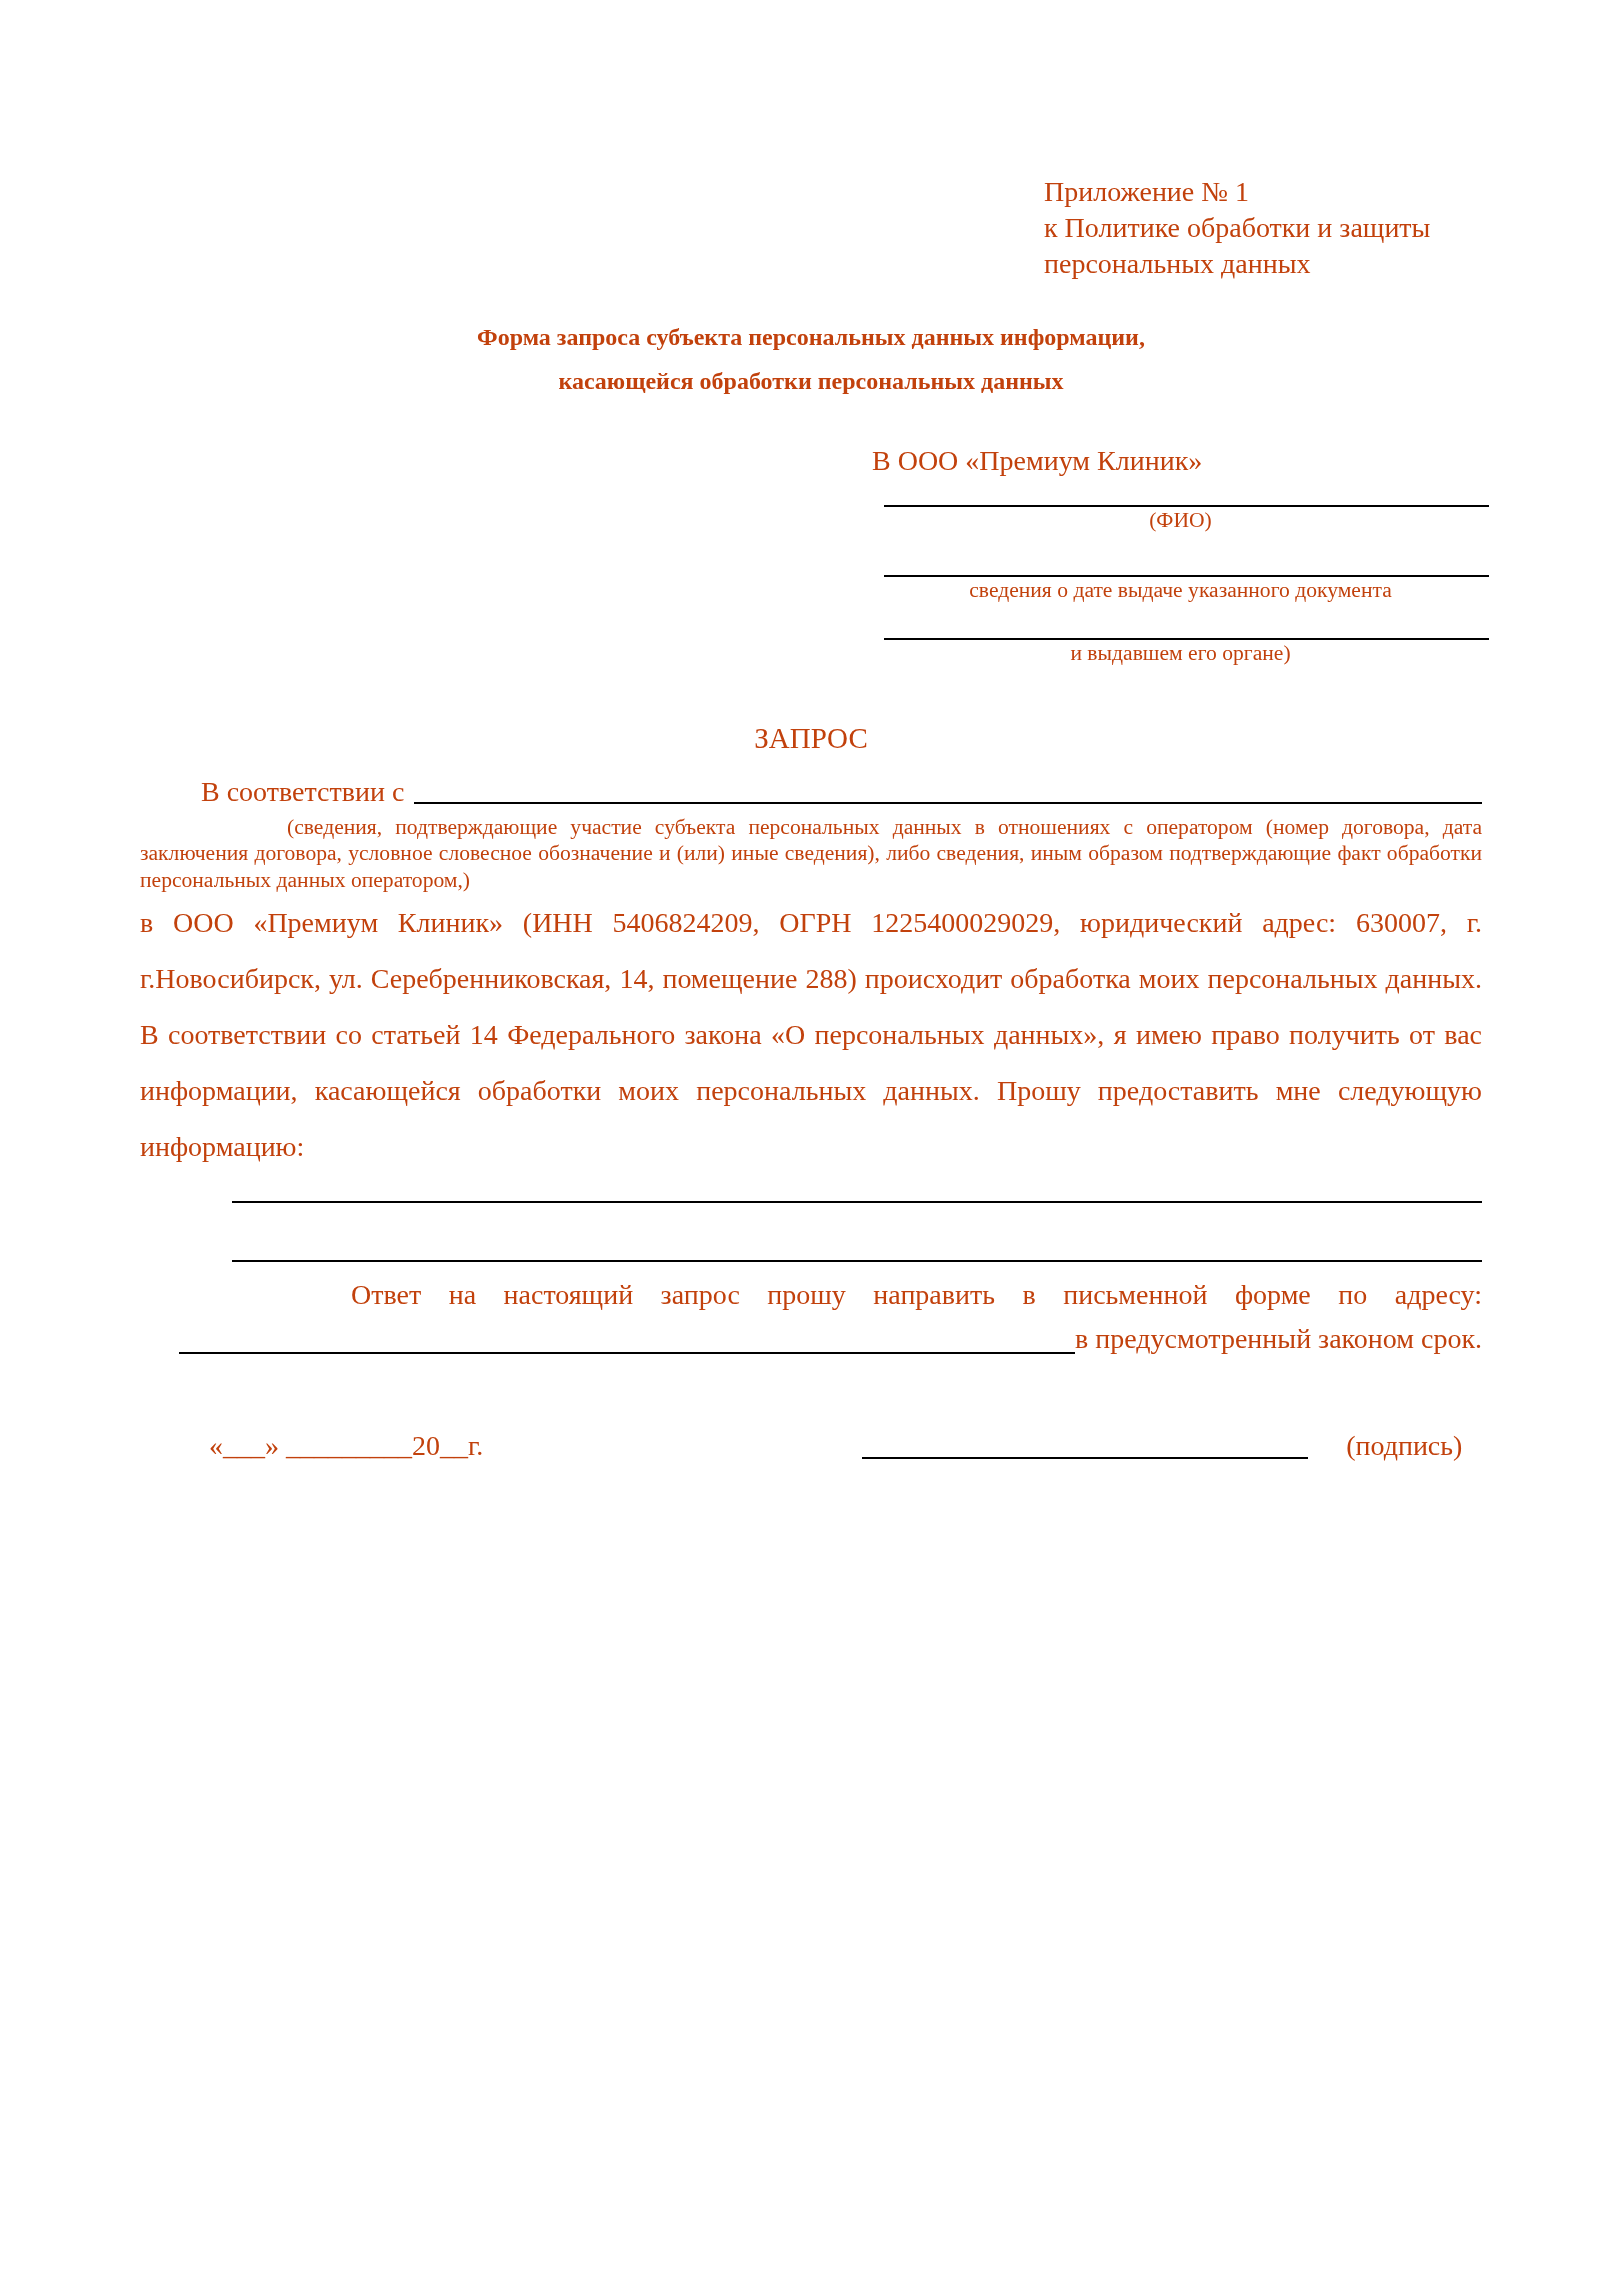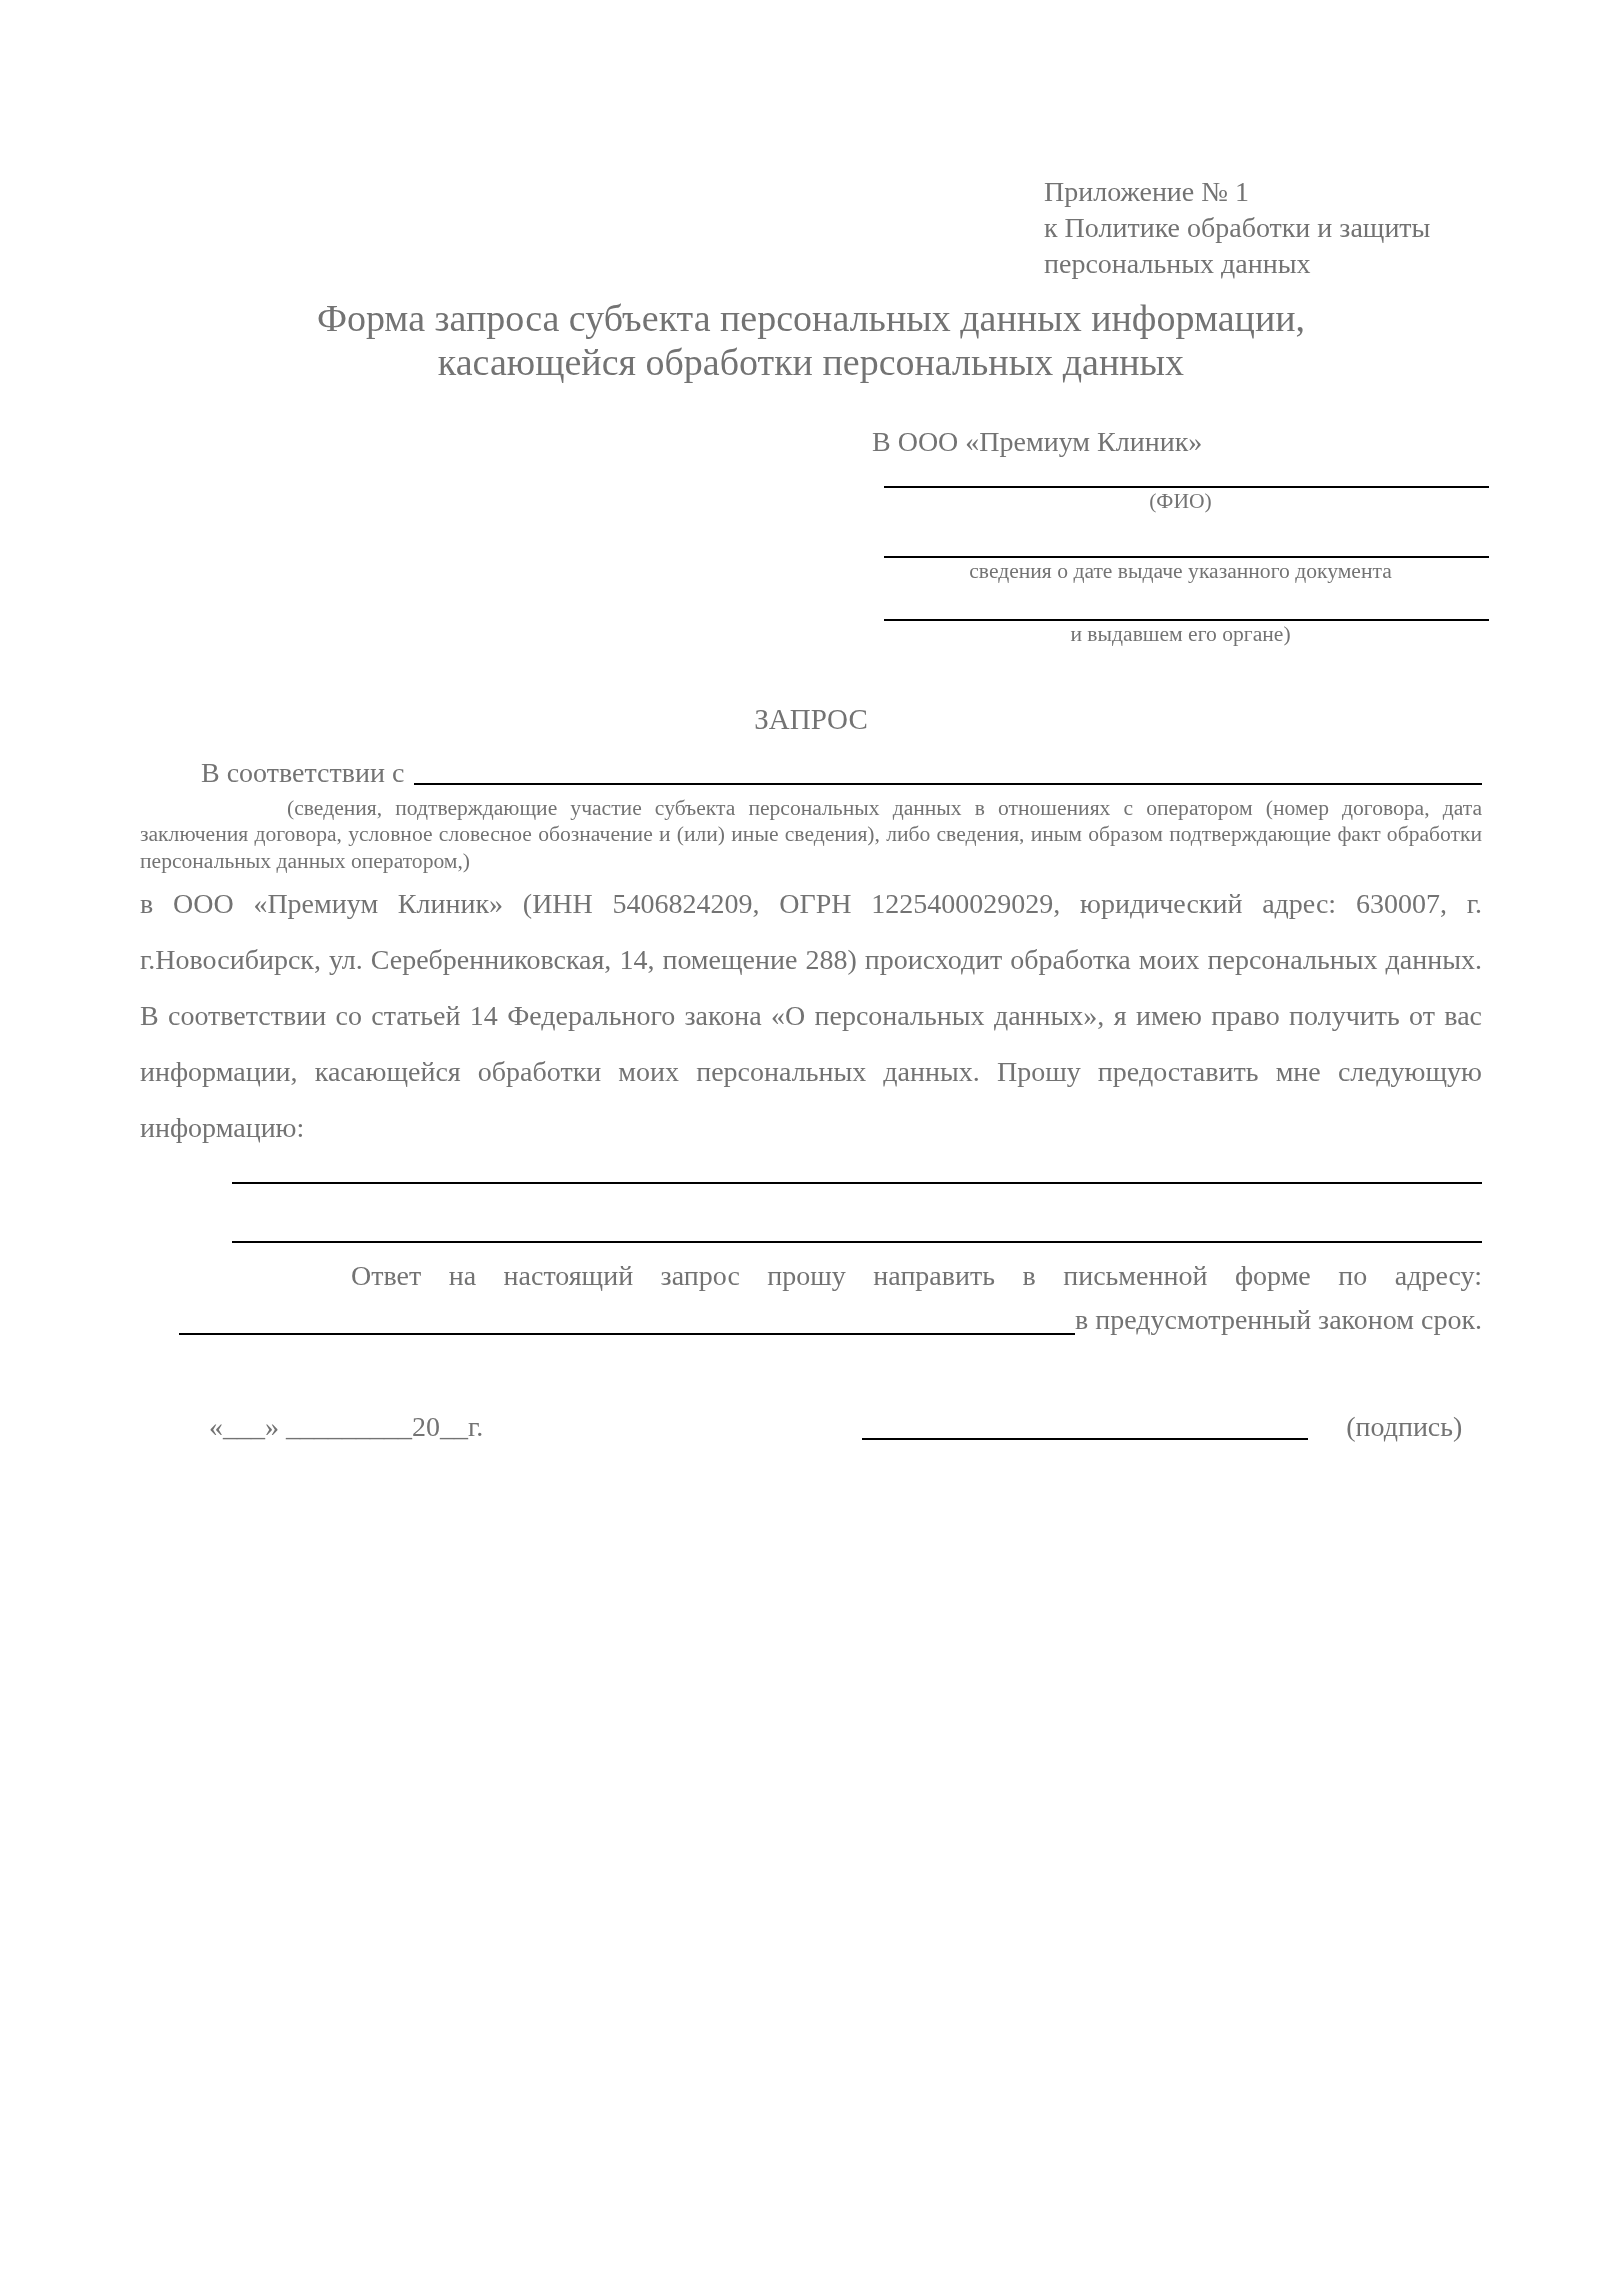--- a/index.html
+++ b/index.html
@@ -2,38 +2,38 @@
 <html><head>
 <meta charset="utf-8">
 <style>
   html, body { margin: 0; padding: 0; background: #ffffff; }
   .page {
     width: 1621px;
     height: 2294px;
     box-sizing: border-box;
     padding: 0 139px 0 140px;
     background: #ffffff;
-    color: #737373;
+    color: #c2410c;
     font-family: "Liberation Serif", serif;
     position: relative;
     overflow: hidden;
   }
   
   .appendix-note {
     padding-top: 174px;
     margin-left: 904px;
     font-size: 28px;
     line-height: 36px;
   }
   
   .form-title {
-    margin-top: 14px;
+    margin-top: 33px;
     text-align: center;
-    font-weight: normal;
-    font-size: 38px;
+    font-weight: bold;
+    font-size: 24px;
     line-height: 44px;
   }
   
   .addressee {
     margin-left: 732px;
     width: 617px;
     margin-top: 39px;
     font-size: 28px;
     line-height: 37px;
   }

